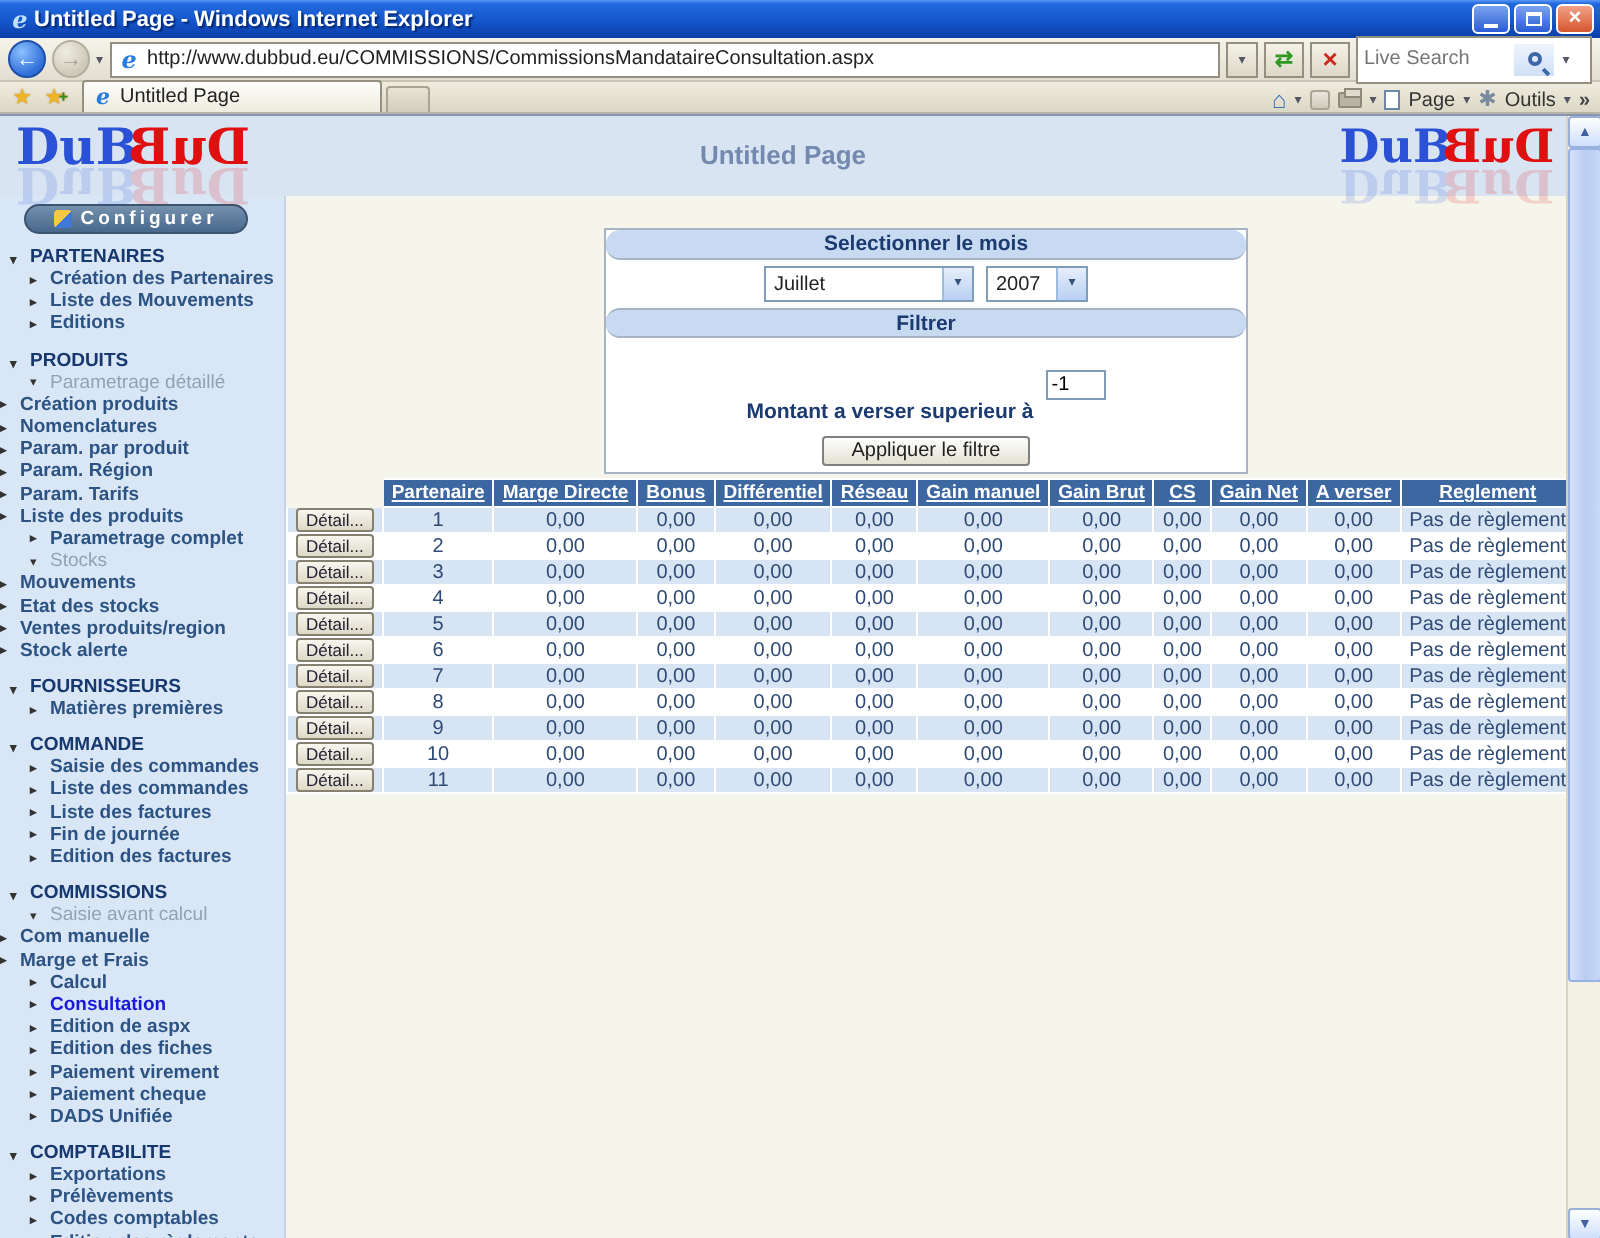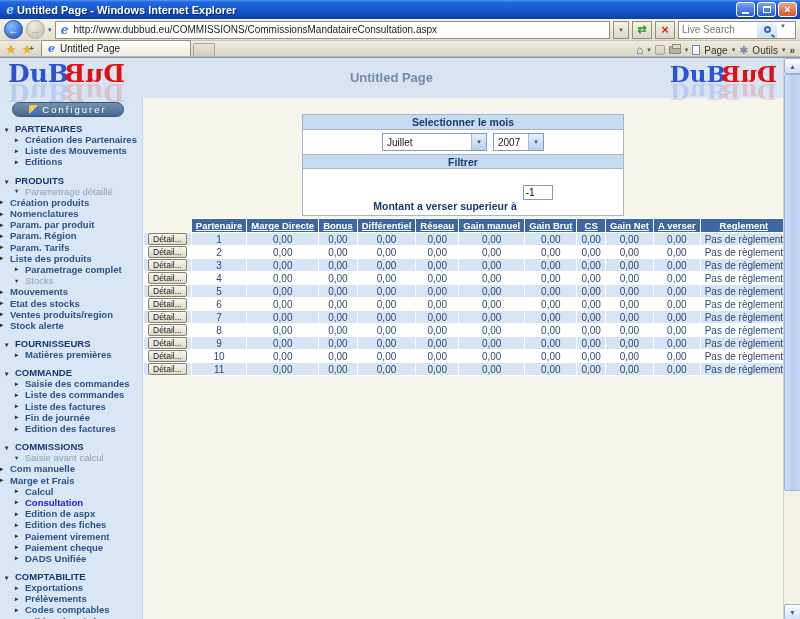--- a/index.html
+++ b/index.html
@@ -28,22 +28,22 @@
   .smalldrop{color:#556;font-size:7px;flex:none;}
   .addrfield{flex:1;height:18px;background:#fff;border:1px solid #948f7f;display:flex;align-items:center;
     padding:0 3px;font-size:10px;gap:3px;overflow:hidden;}
   .addrfield .ie-e{color:#2a7de0;width:12px;}
   .url-text{color:#222;white-space:nowrap;overflow:hidden;}
   .sqbtn{height:18px;border:1px solid #948f7f;background:linear-gradient(#f4f2e6,#dcd8c8);
     display:flex;align-items:center;justify-content:center;flex:none;}
   .addr-dd{width:16px;font-size:7px;color:#556;}
   .refresh{width:20px;color:#2f9a23;font-size:11px;font-weight:bold;}
   .stop{width:20px;color:#cc2a1a;font-size:13px;font-weight:bold;}
-  .searchbox{width:118px;height:18px;border:1px solid #948f7f;background:#fff;display:flex;
-    flex:none;}
+  .searchbox{width:118px;height:24px;border:1px solid #948f7f;background:#fff;display:flex;
+    align-items:center;flex:none;}
   .searchbox input{border:none;outline:none;width:78px;font-size:10px;padding:0 3px;
     font-family:"Liberation Sans",sans-serif;color:#555;background:transparent;}
   .search-btn{width:20px;height:16px;background:linear-gradient(#eef4fd,#cfe0f7);
     display:flex;align-items:center;justify-content:center;}
   .mag{width:7px;height:7px;border:2px solid #3f67a8;border-radius:50%;position:relative;}
   .mag::after{content:"";position:absolute;width:2px;height:4px;background:#3f67a8;
     left:6px;top:6px;transform:rotate(-45deg);}
   .search-dd{width:12px;font-size:7px;color:#556;text-align:center;}
 
   .tabrow{height:16px;background:linear-gradient(#efecdf,#dcd8c6);display:flex;align-items:flex-end;
@@ -78,37 +78,37 @@
   .logo .blu{color:#2b52d6;} 
   .logo .red{color:#e01010;display:inline-block;transform:scaleX(-1);margin-left:-5px;}
   .logo .refl{position:absolute;left:0;top:19px;transform:scaleY(-1);opacity:.16;}
 
   .bodyrow{display:flex;height:522px;margin-right:17px;}
   .sidebar{width:143px;background:#d8e6f6;border-right:1px solid #c6d4e6;overflow:hidden;flex:none;
     padding-top:3px;}
   .cfg-btn{margin:1px 8px 5px 12px;height:15px;width:112px;border-radius:8px;
     background:linear-gradient(#7490ad,#48688c);border:1px solid #3a536f;
     display:flex;align-items:center;justify-content:center;gap:4px;
-    color:#fff;font-size:9.5px;font-weight:normal;letter-spacing:2px;}
+    color:#fff;font-size:9.5px;font-weight:bold;letter-spacing:2px;}
   .cfg-ic{width:9px;height:9px;background:linear-gradient(135deg,#f4c842 50%,#3f79d8 50%);
     border-radius:2px;flex:none;}
   .menu{font-size:9.5px;}
   .menu-sec{display:flex;align-items:flex-end;height:12px;padding-left:5px;
     color:#17386e;font-weight:bold;white-space:nowrap;}
   .menu-item{display:flex;align-items:center;height:11.2px;font-weight:bold;color:#2d5383;white-space:nowrap;}
   .menu-item.lvl1{padding-left:15px;} .menu-item.lvl2{}
   .ar{width:10px;font-size:6.5px;color:#333;flex:none;text-align:left;}
   .menu-item.gray{color:#93a1b3;font-weight:normal;}
   .menu-item.active .lbl{color:#1a1ad6;}
   .gap{height:6px;}
 
   .content{flex:1;padding-top:16px;overflow:hidden;}
   .panel{width:322px;margin:0 auto;border:1px solid #a7b4c6;background:#fff;font-size:10px;}
   .panel-bar{background:#c8daf2;border-top:1px solid #a7b4c6;border-bottom:1px solid #a7b4c6;
-    text-align:center;color:#1b3a70;font-weight:bold;height:15px;line-height:14px;font-size:10.5px;}
+    text-align:center;color:#1b3a70;font-weight:bold;height:15px;line-height:14px;font-size:10.5px;border-radius:7px;}
   .panel-bar:first-child{border-top:none;}
   .panel-row{display:flex;align-items:center;justify-content:center;gap:6px;padding:3px 0;}
   .xpsel{display:inline-flex;align-items:center;border:1px solid #7f9db9;background:#fff;height:18px;}
   .xpsel .txt{padding:0 4px;font-size:10px;color:#222;}
   .xpsel.month .txt{width:88px;} .xpsel.year .txt{width:34px;}
   .xpsel .btn{width:15px;height:16px;background:linear-gradient(#e6eefb,#b9d0f3);
     border-left:1px solid #9ebcdf;color:#35527c;text-align:center;font-size:7px;line-height:16px;}
   .amount-row label{color:#1b3a70;font-weight:bold;font-size:10.5px;margin-top:28px;}
   .amt{width:30px;height:15px;border:1px solid #7f9db9;font-size:10px;padding:0 2px;
     font-family:"Liberation Sans",sans-serif;}
@@ -414,20 +414,23 @@
           <span class="xpsel year">
             <span class="txt">2007</span>
             <span class="btn">▾</span>
           </span>
         </div>
         <div class="panel-bar">Filtrer</div>
         <div class="panel-row amount-row">
           <label>Montant a verser superieur à</label>
           <input class="amt" value="-1" style="">
         </div>
+        <div class="panel-row">
+          <button class="apply-btn">Appliquer le filtre</button>
+        </div>
       </div>
 
       <table class="grid">
         <thead>
             <tr id="thead-row">
               <th class="empty"></th>
               <th>Partenaire</th>
               <th>Marge Directe</th>
               <th>Bonus</th>
               <th>Différentiel</th>

